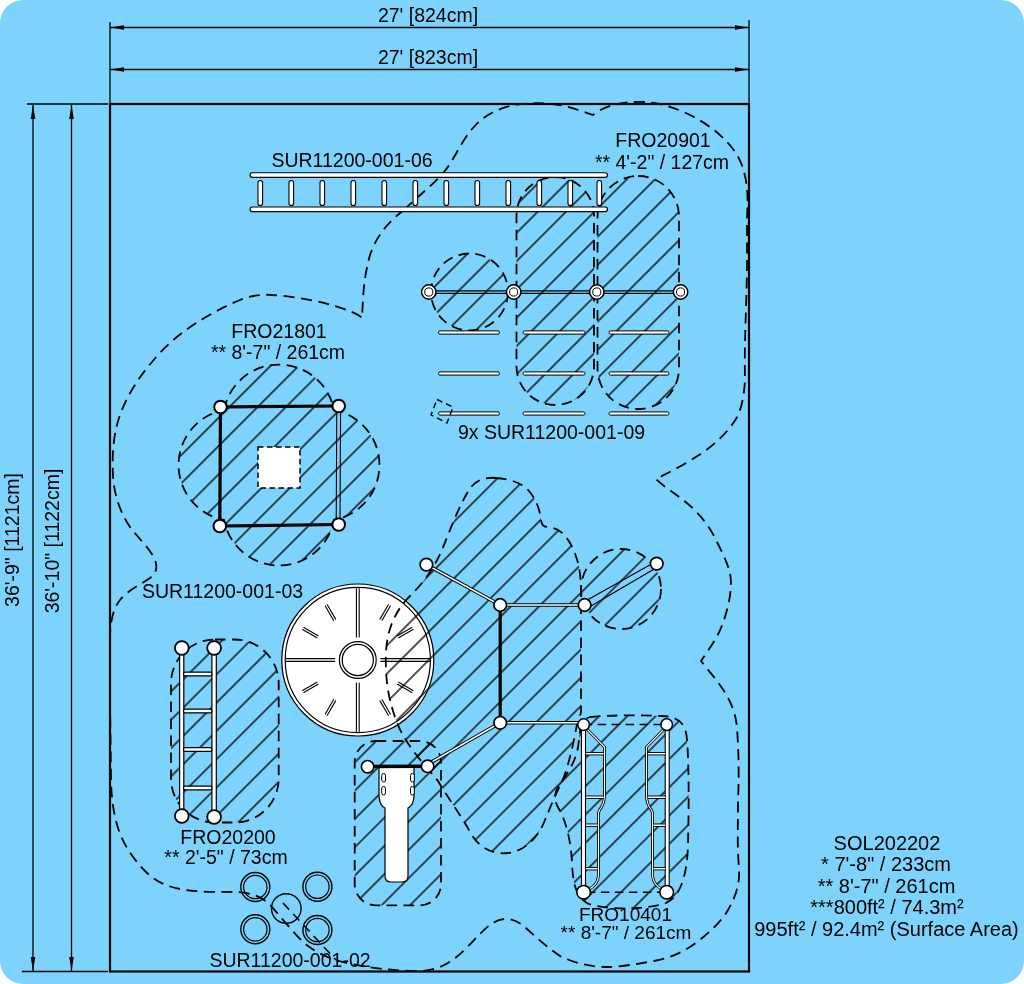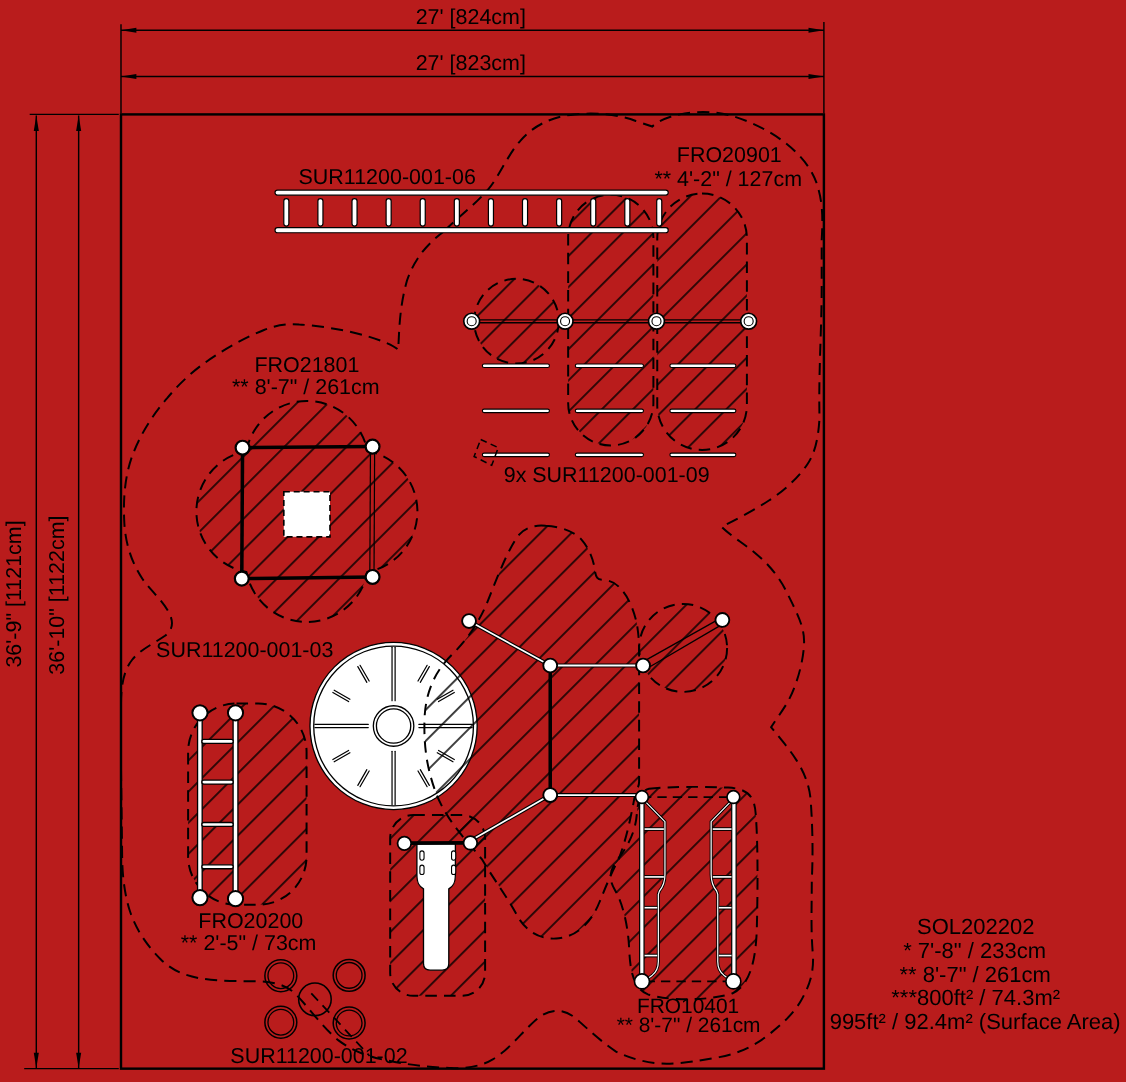--- a/index.html
+++ b/index.html
@@ -1,16 +1,16 @@
 <!DOCTYPE html>
 <html><head>
 <meta charset="utf-8">
 <style>
 html,body{margin:0;padding:0;background:#fff;}
-#page{position:relative;width:1024px;height:984px;background:#b91c1c;overflow:hidden;}
+#page{position:relative;width:1024px;height:984px;background:#7dd3fc;overflow:hidden;border-radius:23px;}
 text{font-family:"Liberation Sans",sans-serif;fill:#000;}
 </style>
 </head>
 <body>
 <div id="page">
 <svg width="1024" height="984" viewBox="0 0 1024 984">
 <defs>
 <pattern id="hat" patternUnits="userSpaceOnUse" width="20" height="20" patternTransform="rotate(45)">
 <rect x="9.3" y="-1" width="1.35" height="22" fill="#000"></rect>
 </pattern>

